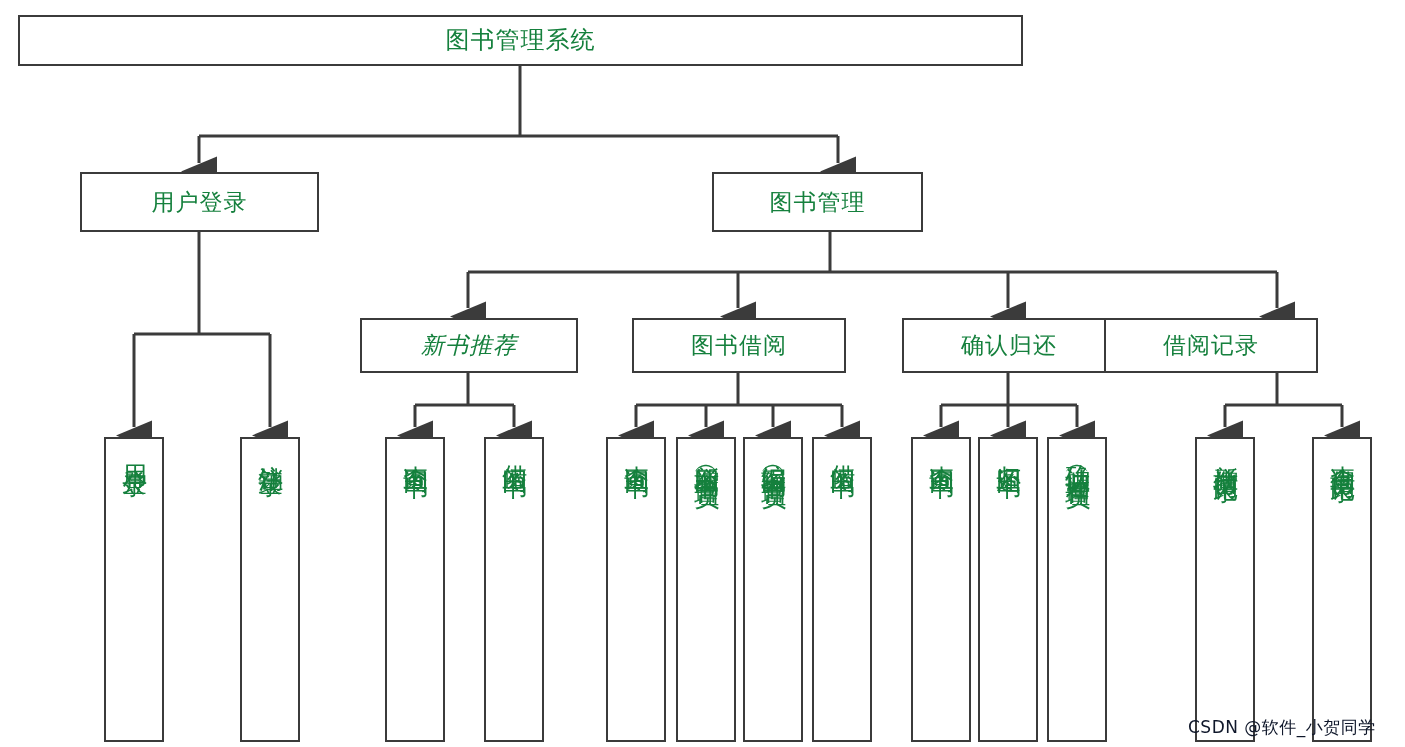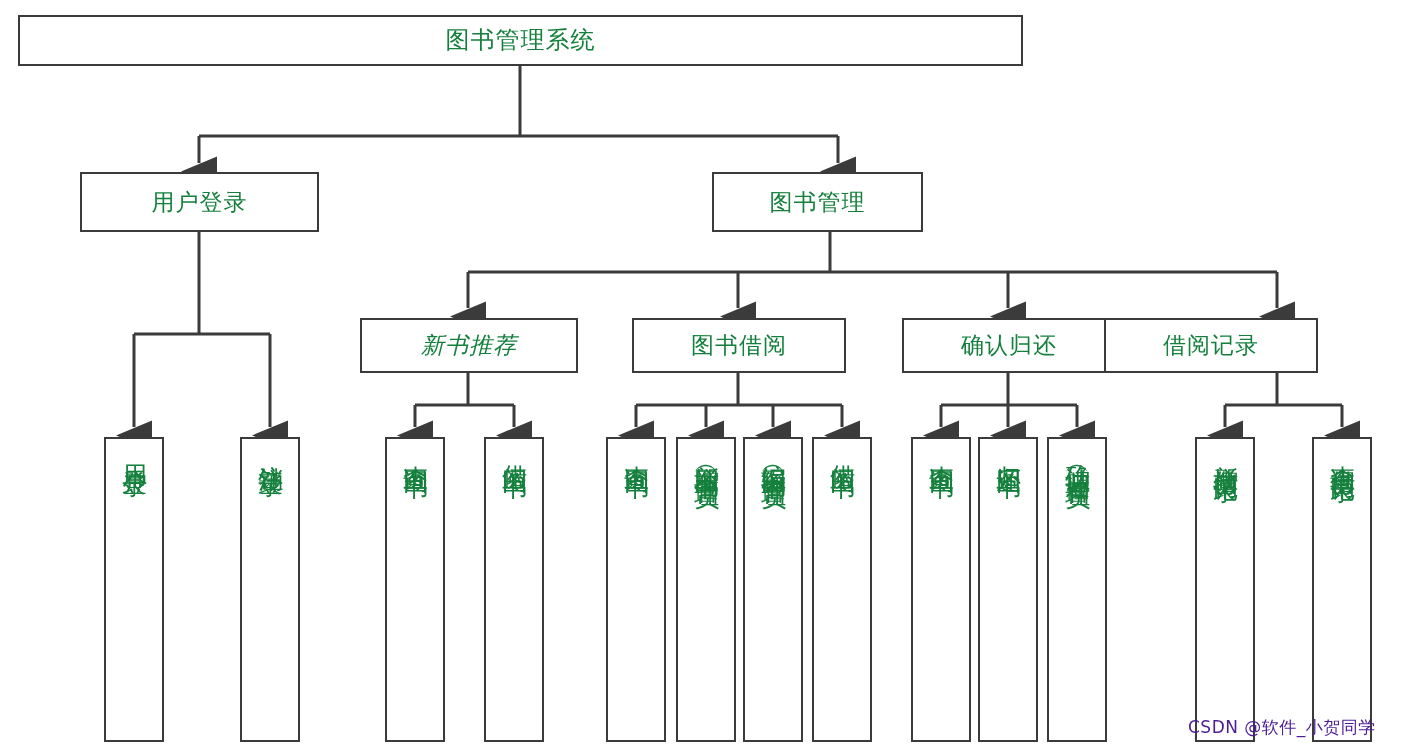--- a/index.html
+++ b/index.html
@@ -49,21 +49,21 @@
   .node.v .lbl{
     writing-mode:vertical-rl;
     text-orientation:upright;
     font-size:25px;
     letter-spacing:3px;
     white-space:nowrap;
     display:block;
   }
   .watermark{
     position:absolute;
-    color:#4c1d95;
+    color:#0f172a;
     font-size:17px;
     letter-spacing:0.5px;
     white-space:nowrap;
     user-select:none;
   }
 </style>
 </head>
 <body>
 
 <div id="stage">

